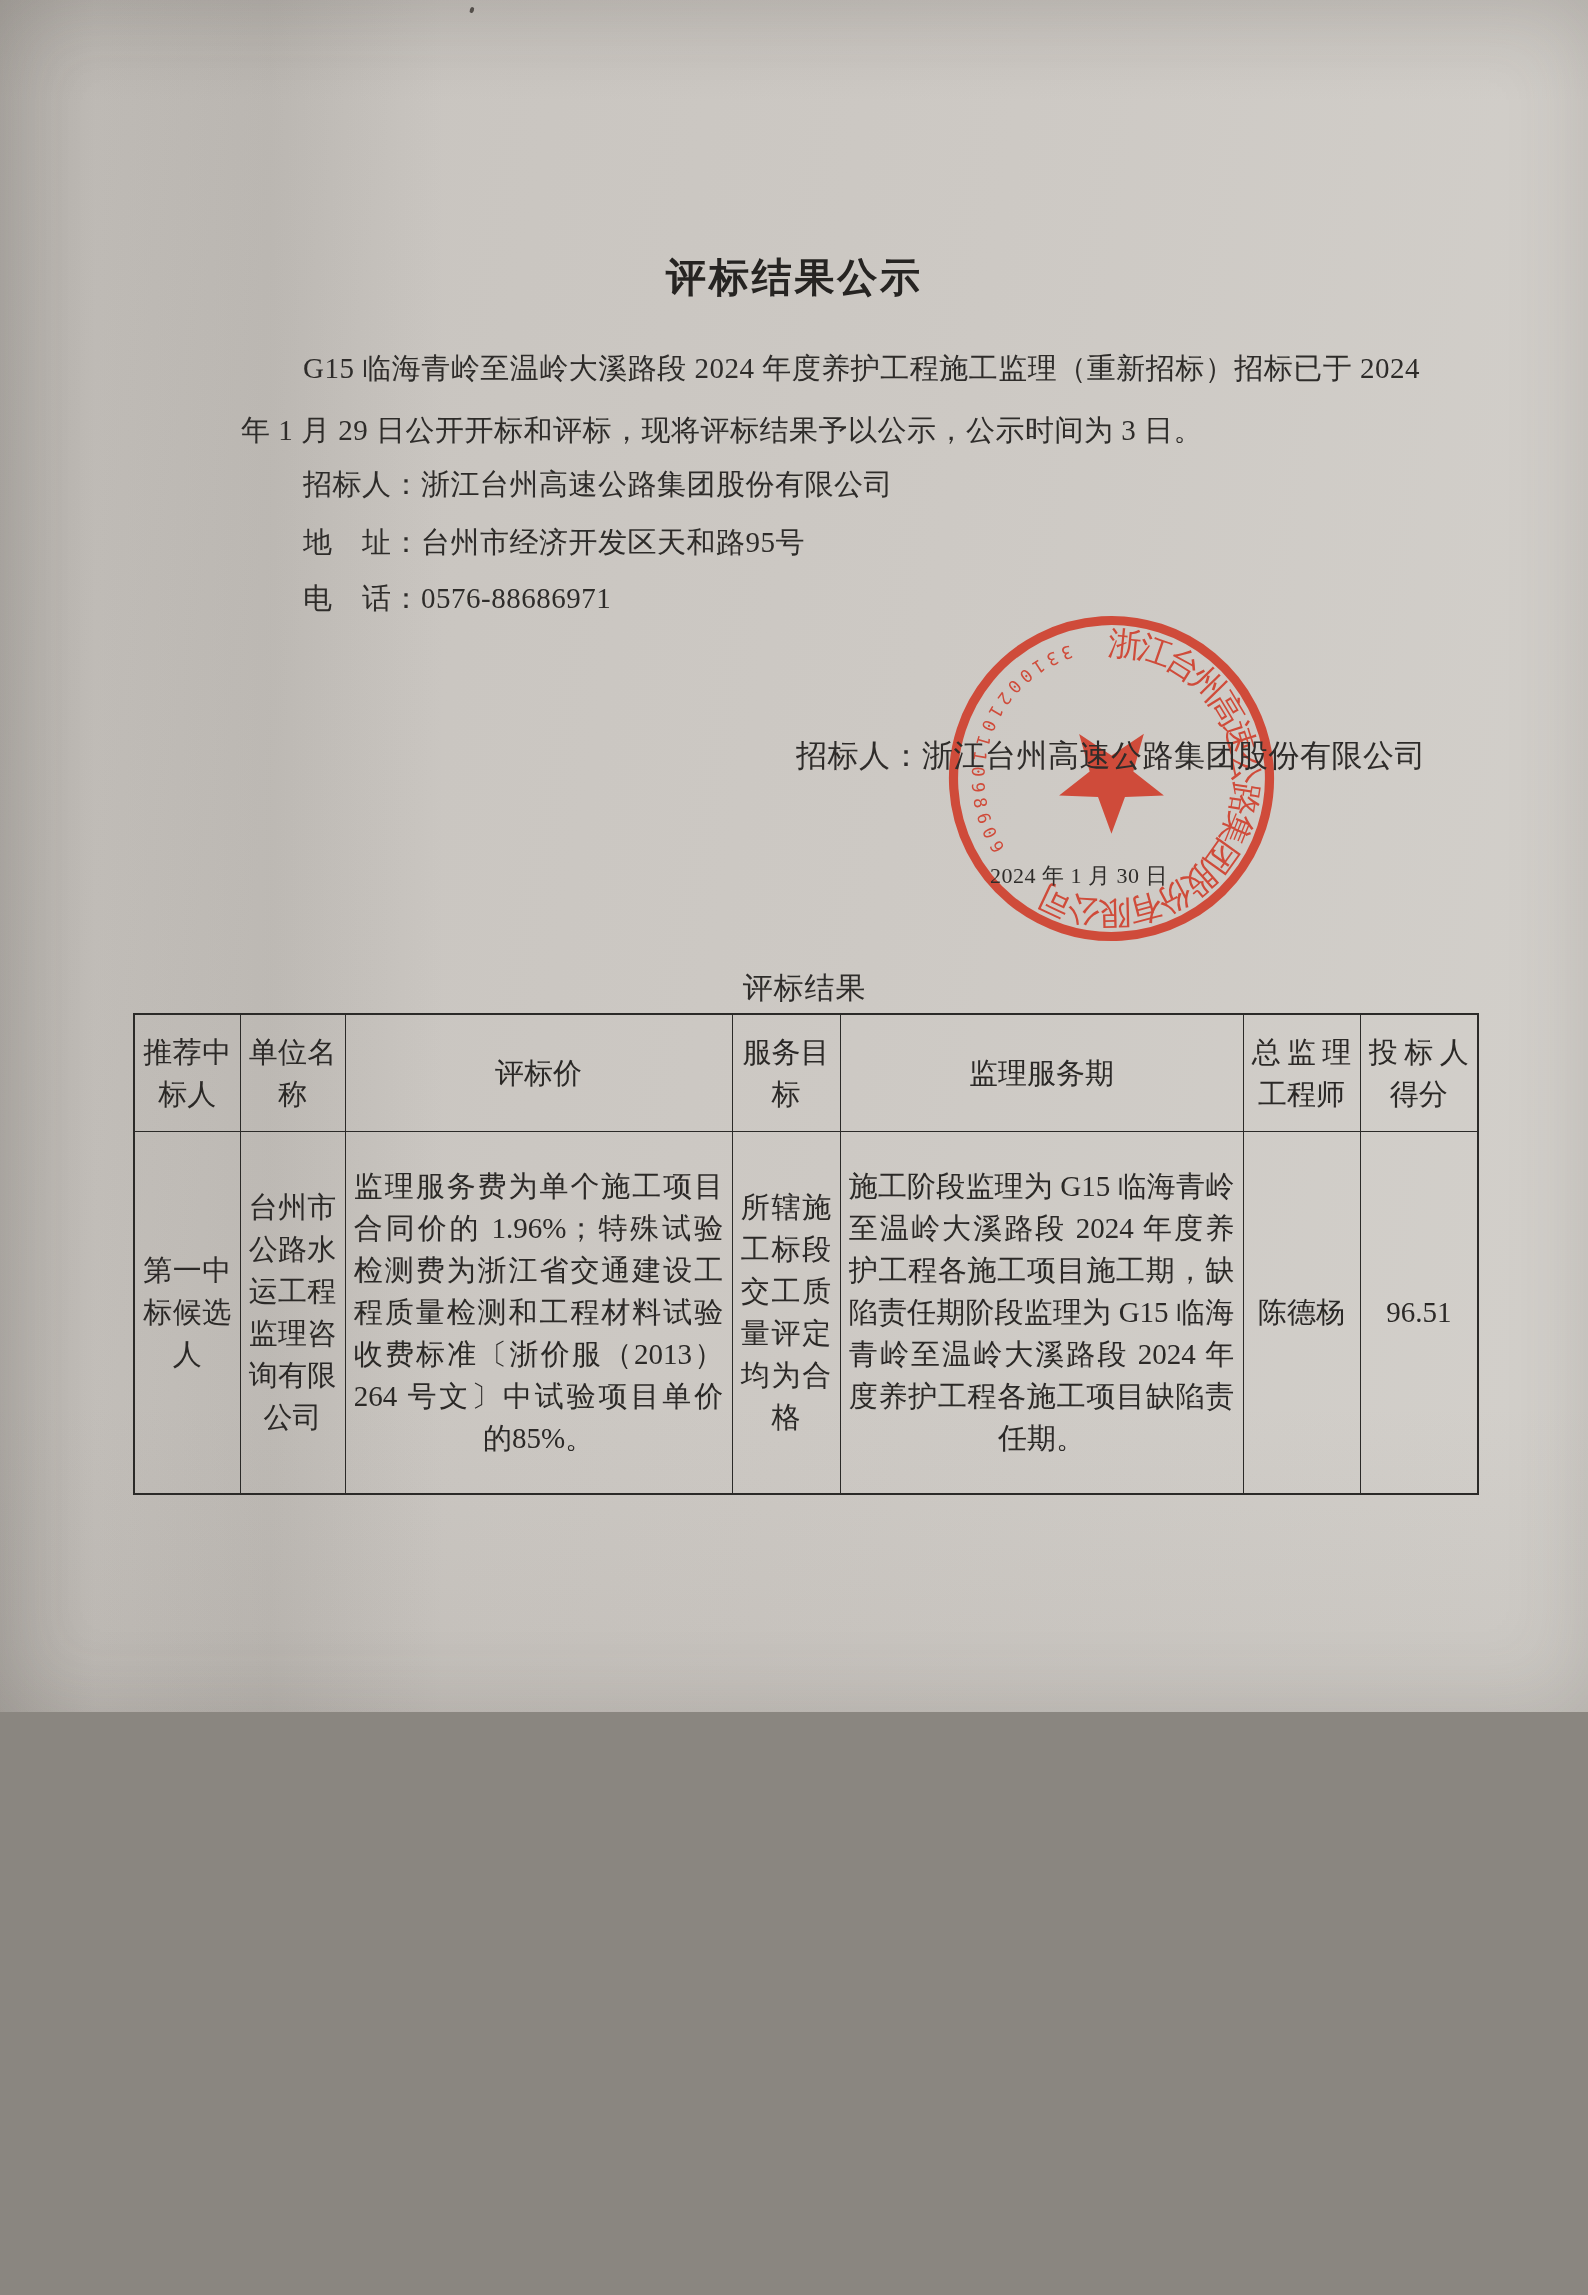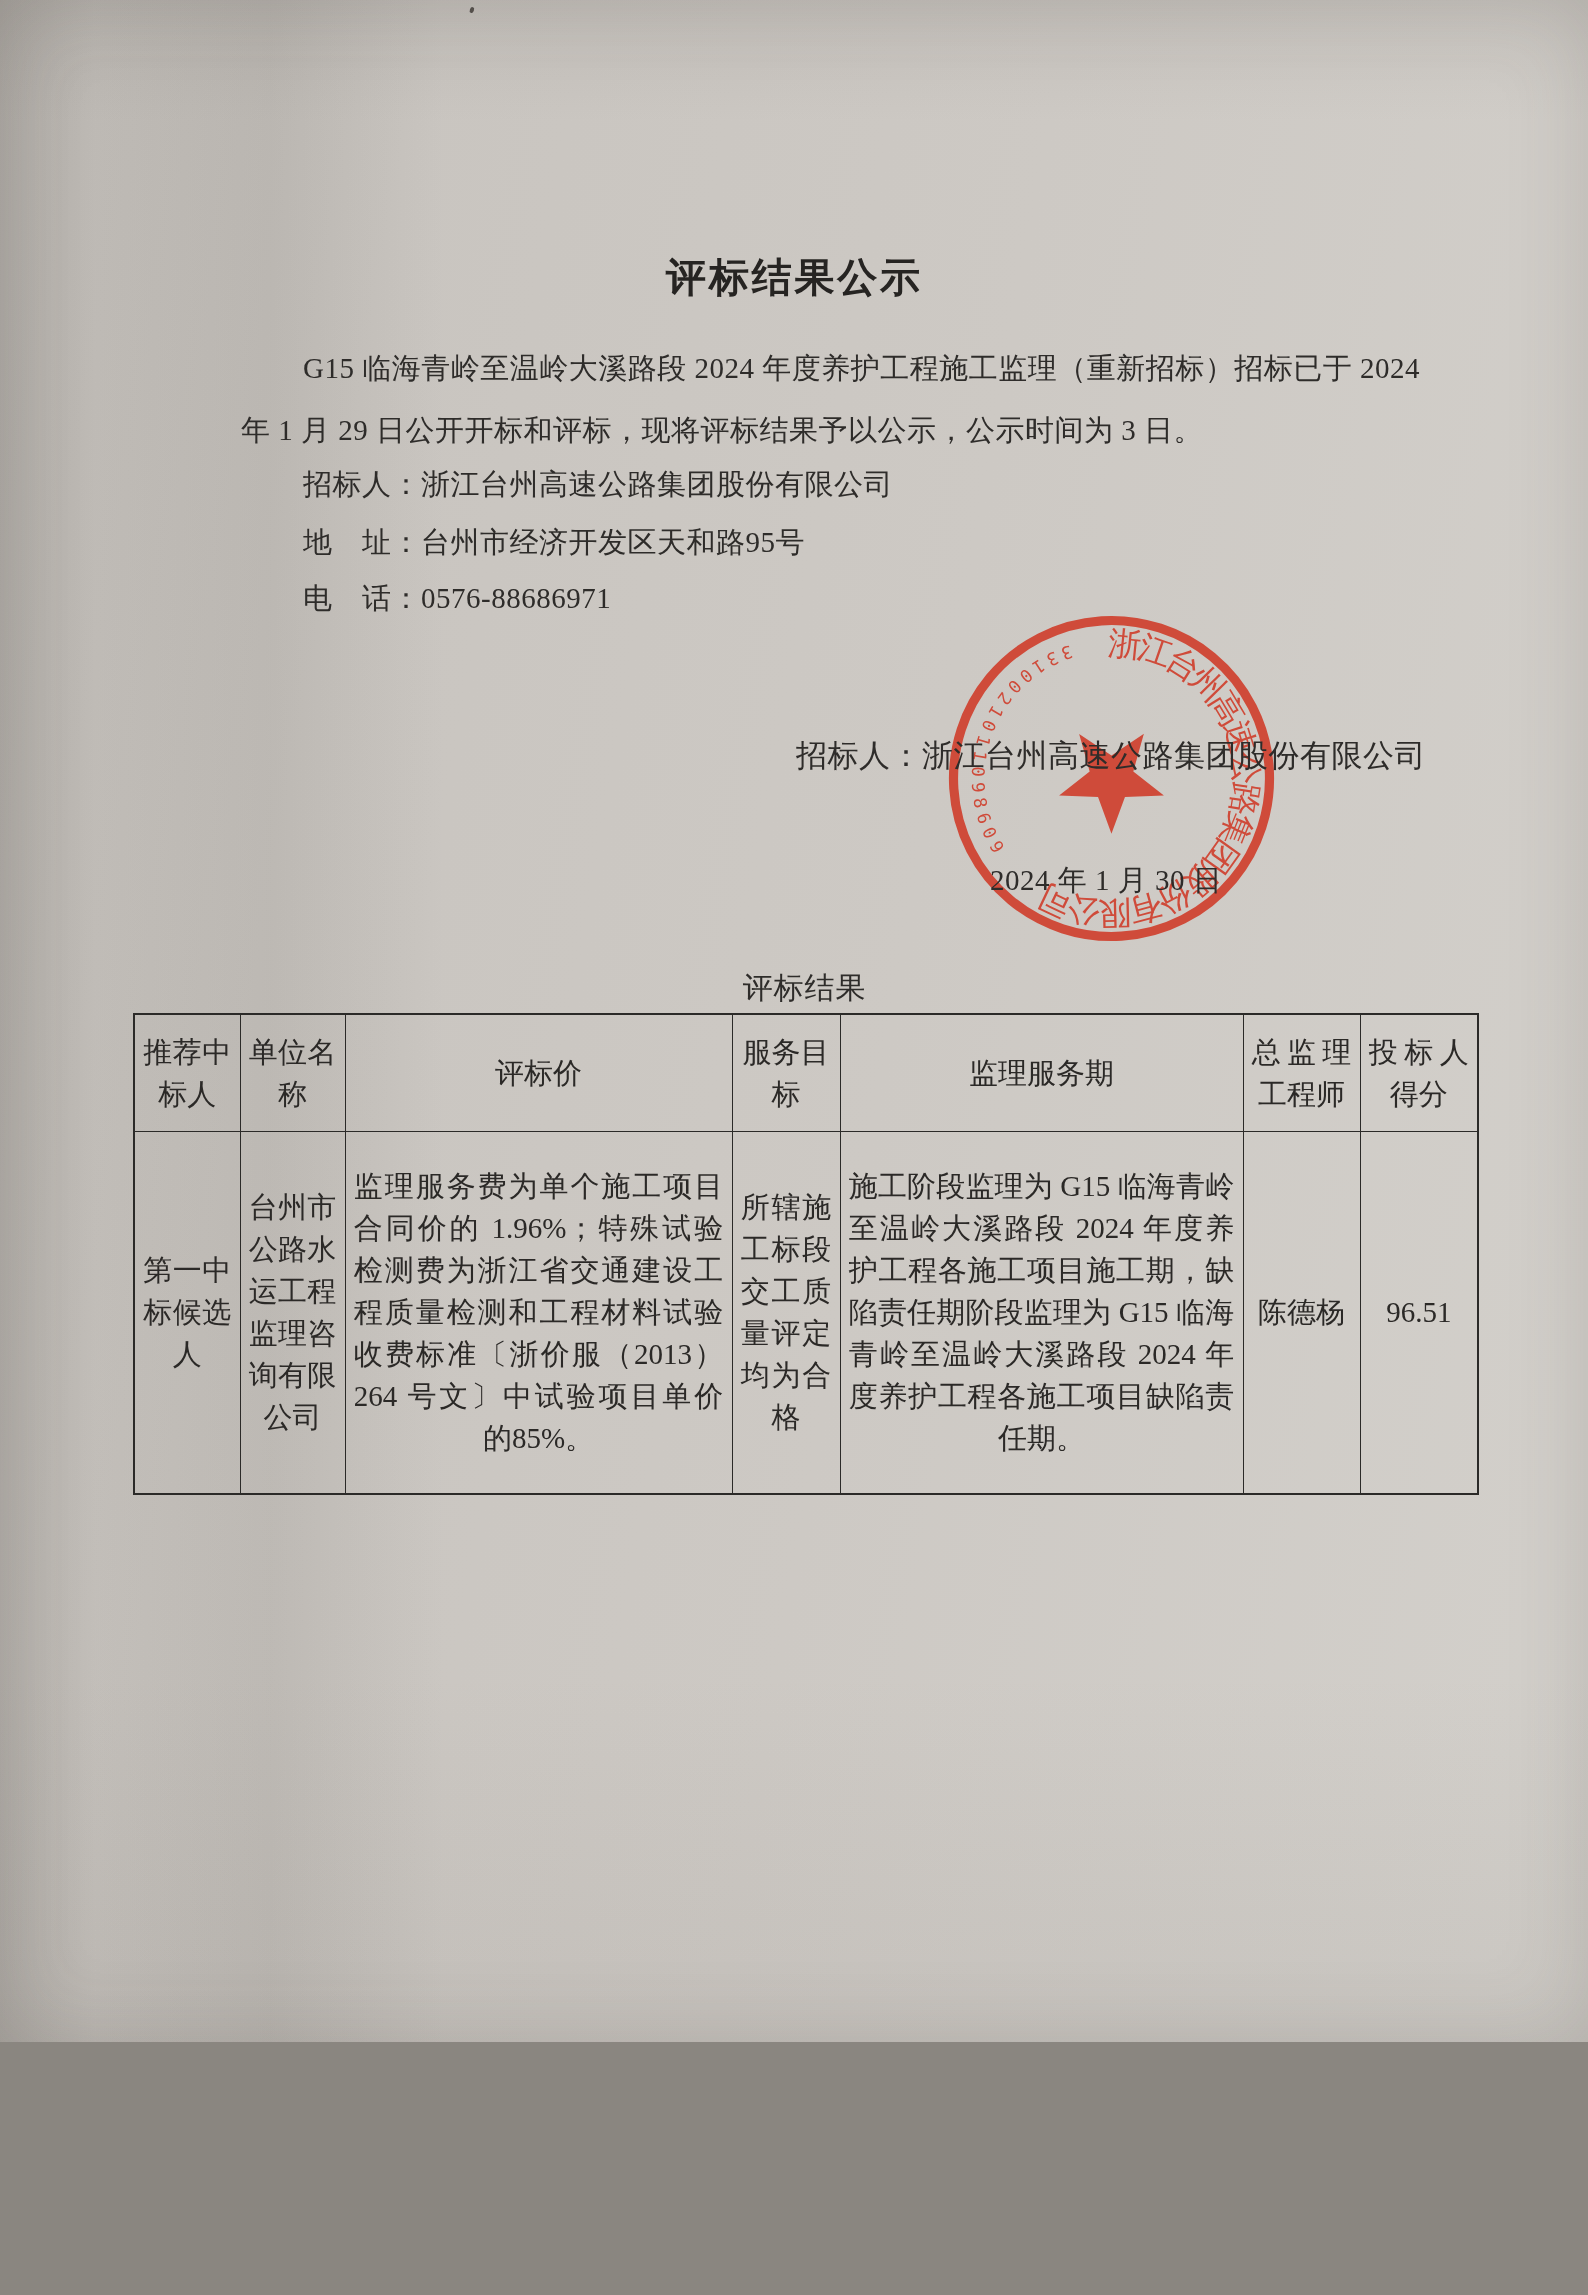--- a/index.html
+++ b/index.html
@@ -1,18 +1,18 @@
 <!DOCTYPE html>
 <html lang="zh" style="font-size:14.7px"><head>
 <meta charset="utf-8">
 <style>
   html,body{margin:0;padding:0;background:#8a8680;}
   #page{
     position:relative;
-    width:1589px;height:2042px;
+    width:1589px;height:1712px;
     margin:0 auto;
     overflow:hidden;
     background:
       linear-gradient(180deg, rgba(120,114,108,0.10) 0%, rgba(120,114,108,0.0) 6%, rgba(120,114,108,0.0) 82%, rgba(120,114,108,0.10) 100%),
       linear-gradient(100deg, #c1bdb8 0%, #c9c5c0 22%, #cdc9c4 55%, #d3d0cb 100%);
     font-family:"Liberation Serif","DejaVu Serif",serif;
     color:#2e2c2a;
   }
   
   #page::before{
@@ -89,21 +89,21 @@
         <textPath href="#ringArc" textLength="505" lengthAdjust="spacing">浙江台州高速公路集团股份有限公司</textPath>
       </text>
       <text class="code" fill="#d03a27" font-size="19">
         <textPath href="#codeArc" textLength="280" lengthAdjust="spacing">3310021011098609</textPath>
       </text>
       <path d="M0,-60 L-14.7,-20.2 L-57.1,-18.5 L-23.8,7.7 L-35.3,48.5 L0,25 L35.3,48.5 L23.8,7.7 L57.1,-18.5 L14.7,-20.2 Z" fill="#d03a27"></path>
     </g>
   </svg>
 
   <div class="abs bodyline sig-text" style="left:796px;top:735px;font-size:31px;">招标人：浙江台州高速公路集团股份有限公司</div>
-  <div class="abs bodyline sig-text" style="left:990px;top:861px;font-size:29px;">2024 年 1 月 30 日</div>
+  <div class="abs bodyline sig-text" style="left:990px;top:861px;font-size:22px;">2024 年 1 月 30 日</div>
 
   <div class="abs table-caption">评标结果</div>
 
   <table class="results">
     <colgroup>
       <col style="width:106px">
         <col style="width:105px">
         <col style="width:387px">
       <col style="width:108px">
         <col style="width:403px">

